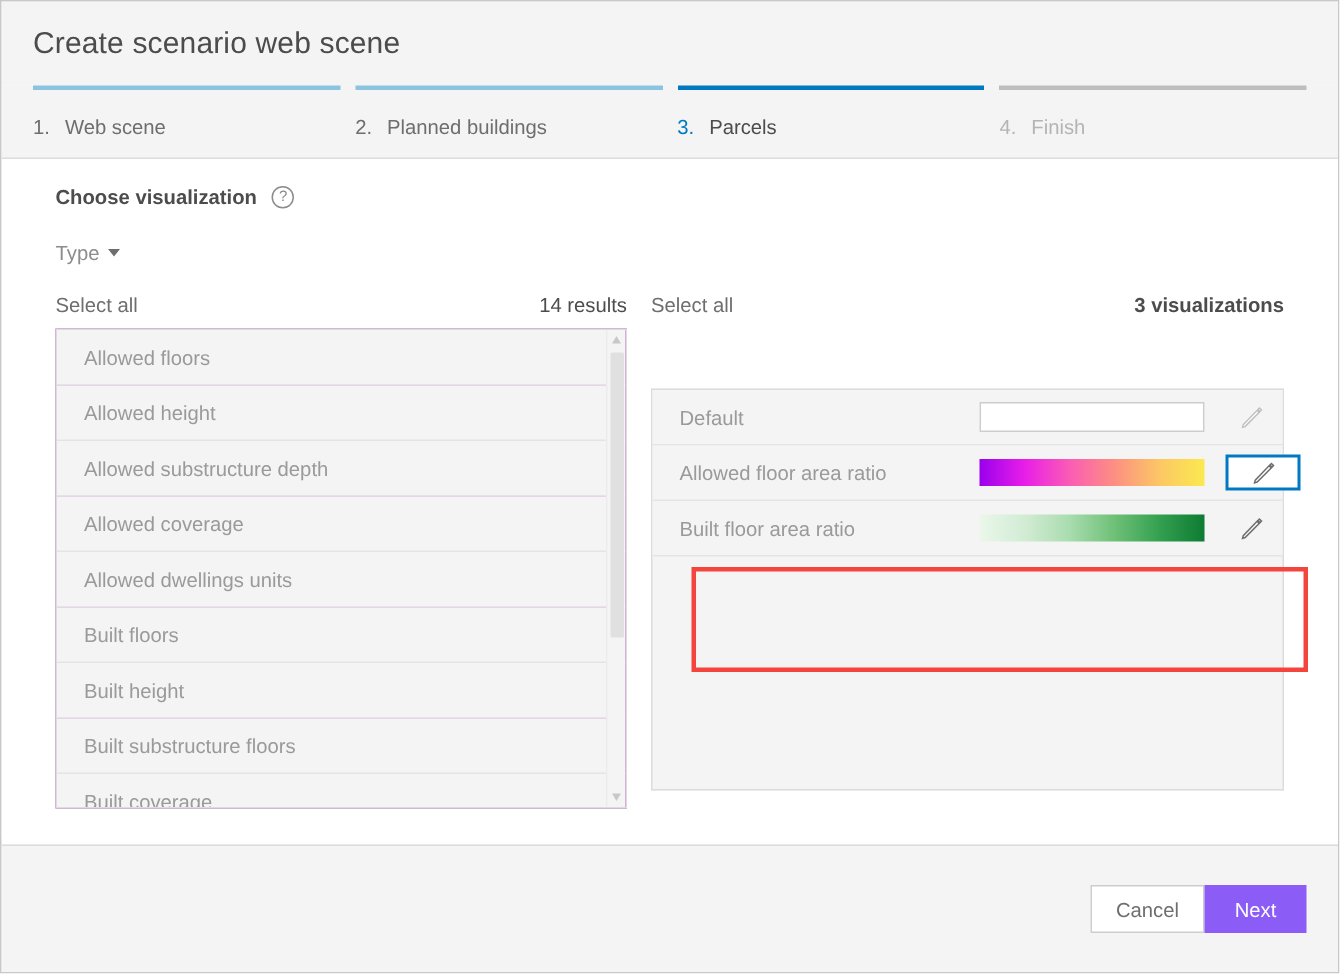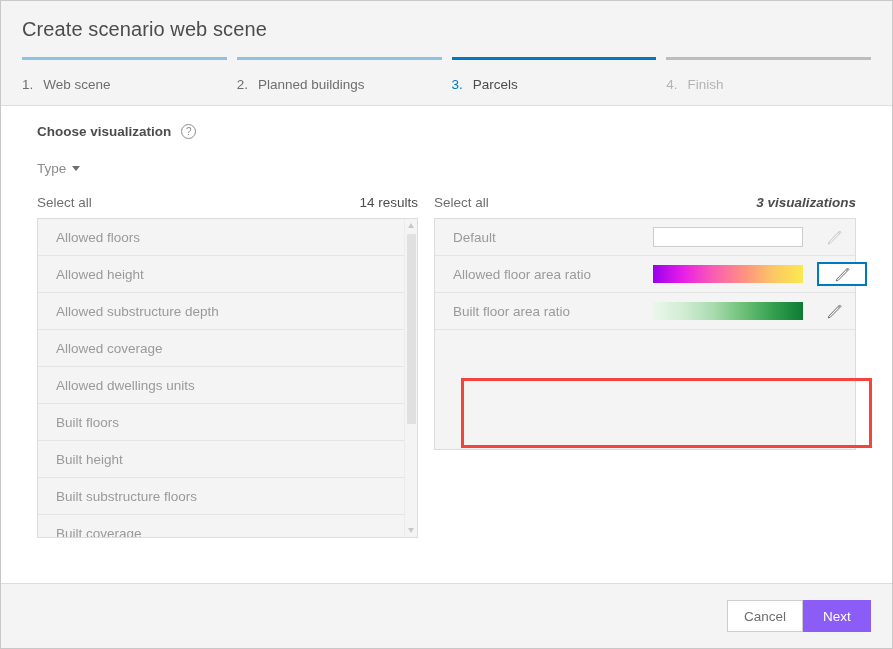--- a/index.html
+++ b/index.html
@@ -139,21 +139,21 @@
   }
   .select-all {
     font-size: 13.5px;
     color: #6e6e6e;
     cursor: pointer;
   }
   .count {
     font-size: 13.5px;
     color: #4c4c4c;
   }
-  .count.bold { font-weight: bold; font-style: italic; }
+  .count.bold { font-weight: bold; }
 
   .list-box {
     position: relative;
     height: 320px;
     border: 1px solid #dcdcdc;
     background: #a21caf;
     overflow: hidden;
     text-align: right;
   }
   .list-inner { position: relative; }
@@ -196,23 +196,24 @@
     top: 15px;
     width: 9px;
     height: 190px;
     background: #e0e0e0;
     border-radius: 1px;
   }
 
   
   .viz-box {
     position: relative;
-    height: 232px;
+    height: 268px;
     border: 1px solid #dcdcdc;
     background: #f4f4f4;
+    margin-top: 40px;
   }
   .viz-row {
     height: 37px;
     display: flex;
     align-items: center;
     padding: 0 16px 0 18px;
     border-bottom: 1px solid #e4e4e4;
     background: #f4f4f4;
     cursor: pointer;
   }
@@ -262,21 +263,21 @@
     height: 70px;
     border: 3px solid #f4453c;
     pointer-events: none;
     z-index: 5;
   }
 
   
   .footer {
     position: absolute;
     left: 0; right: 0; bottom: 0;
-    height: 65px;
+    height: 85px;
     background: #f4f4f4;
     border-top: 1px solid #dcdcdc;
     display: flex;
     align-items: center;
     justify-content: flex-end;
     padding-right: 21px;
     gap: 0px;
   }
   .btn {
     height: 32px;

